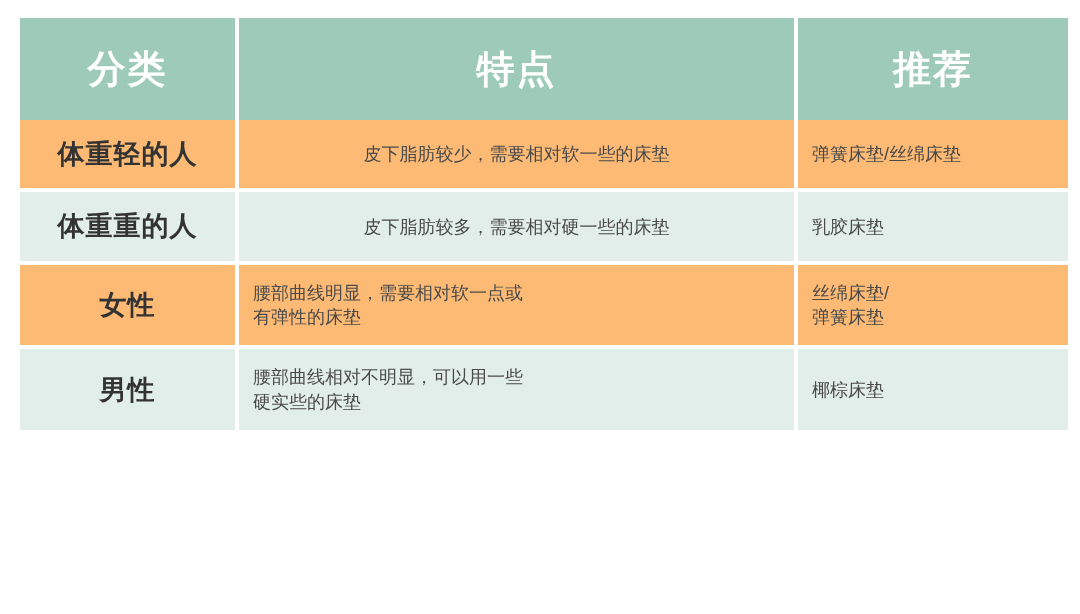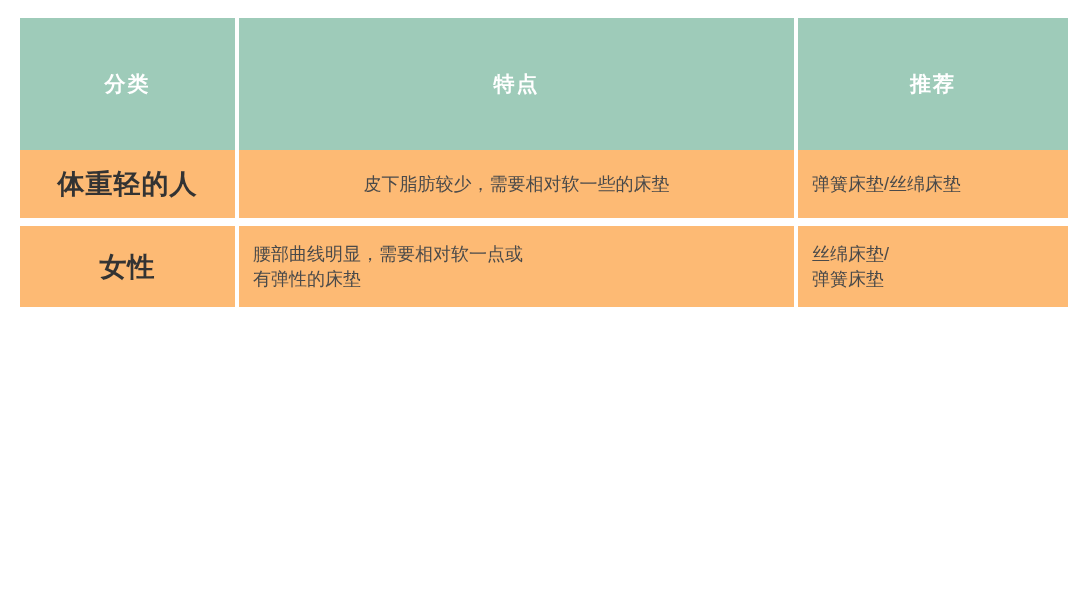--- a/index.html
+++ b/index.html
@@ -26,27 +26,27 @@
     border-spacing: 4px 0;
     table-layout: fixed;
   }
   col.col-category { width: 215px; }
   col.col-feature  { width: 555px; }
   col.col-recommend{ width: 270px; }
 
   thead th {
     background: #9ecbb9;
     color: #ffffff;
-    font-size: 21px;
+    font-size: 38px;
     font-weight: bold;
     letter-spacing: 2px;
     text-align: center;
     height: 102px;
     vertical-align: middle;
-    padding: 15px;
+    padding: 0;
     border: 0;
   }
   tbody td {
     padding: 16px 14px;
     font-size: 18px;
     line-height: 1.35;
     vertical-align: middle;
     border: 0;
   }
   tbody tr.row-odd td { background: #fdba74; }
@@ -102,20 +102,29 @@
         </td>
         <td class="cell-recommend">
           <span class="line">弹簧床垫/丝绵床垫</span>
         </td>
       </tr>
       <tr class="spacer-row">
         <td></td>
         <td></td>
         <td></td>
       </tr>
+      <tr class="row-even">
+        <td class="cell-category">体重重的人</td>
+        <td class="cell-feature centered">
+          <span class="line">皮下脂肪较多，需要相对硬一些的床垫</span>
+        </td>
+        <td class="cell-recommend">
+          <span class="line">乳胶床垫</span>
+        </td>
+      </tr>
       <tr class="spacer-row">
         <td></td>
         <td></td>
         <td></td>
       </tr>
       <tr class="row-odd">
         <td class="cell-category">女性</td>
         <td class="cell-feature">
           <span class="line">腰部曲线明显，需要相对软一点或</span>
           <span class="line">有弹性的床垫</span>
@@ -123,15 +132,25 @@
         <td class="cell-recommend">
           <span class="line">丝绵床垫/</span>
           <span class="line">弹簧床垫</span>
         </td>
       </tr>
       <tr class="spacer-row">
         <td></td>
         <td></td>
         <td></td>
       </tr>
+      <tr class="row-even">
+        <td class="cell-category">男性</td>
+        <td class="cell-feature">
+          <span class="line">腰部曲线相对不明显，可以用一些</span>
+          <span class="line">硬实些的床垫</span>
+        </td>
+        <td class="cell-recommend">
+          <span class="line">椰棕床垫</span>
+        </td>
+      </tr>
     </tbody>
   </table>
 </div>
 
 </body></html>

